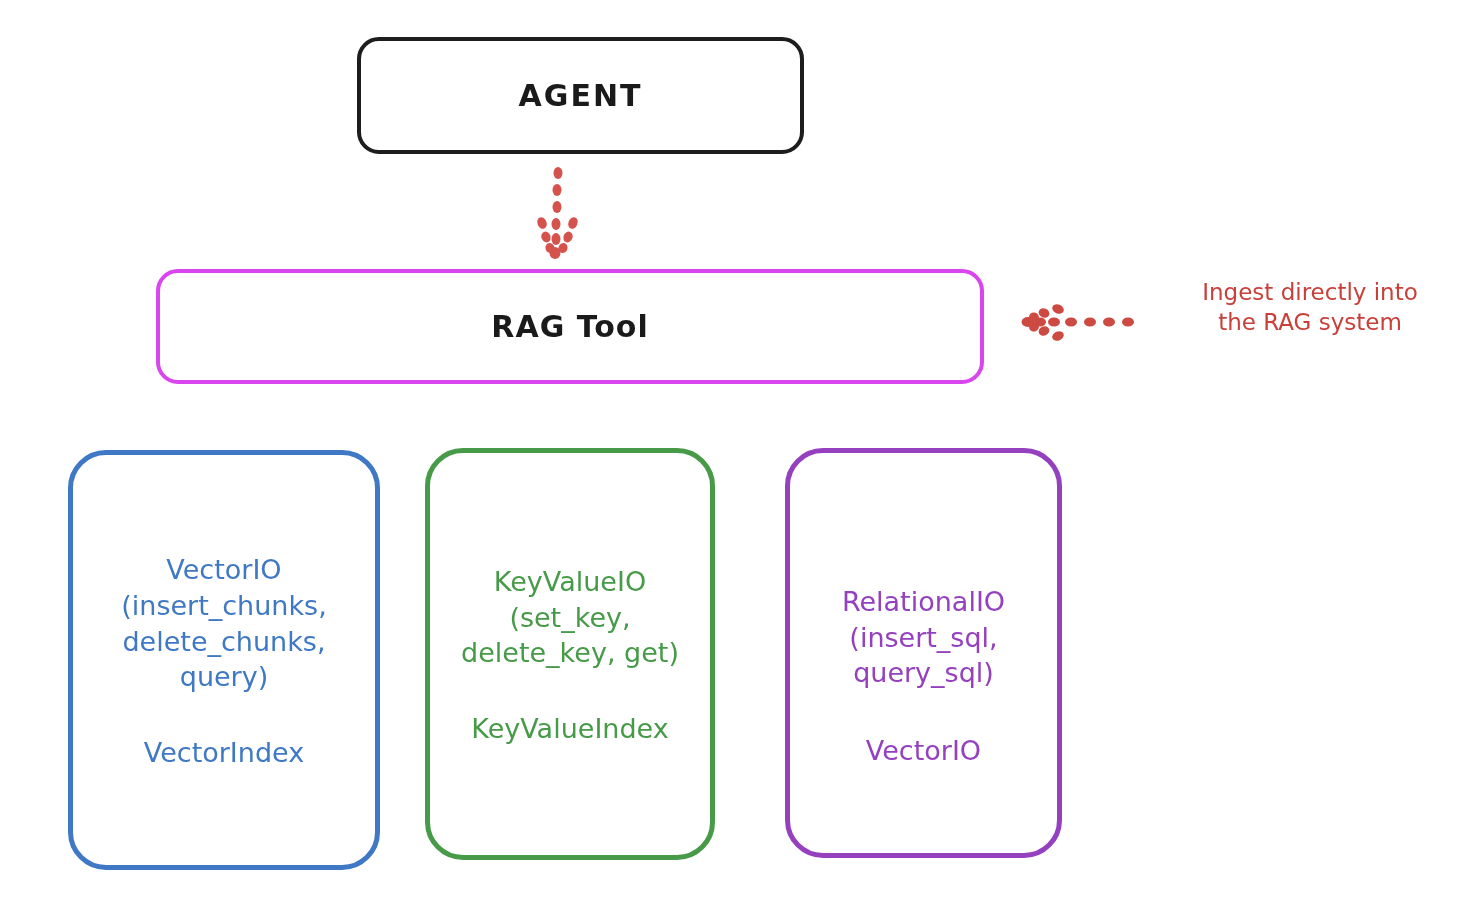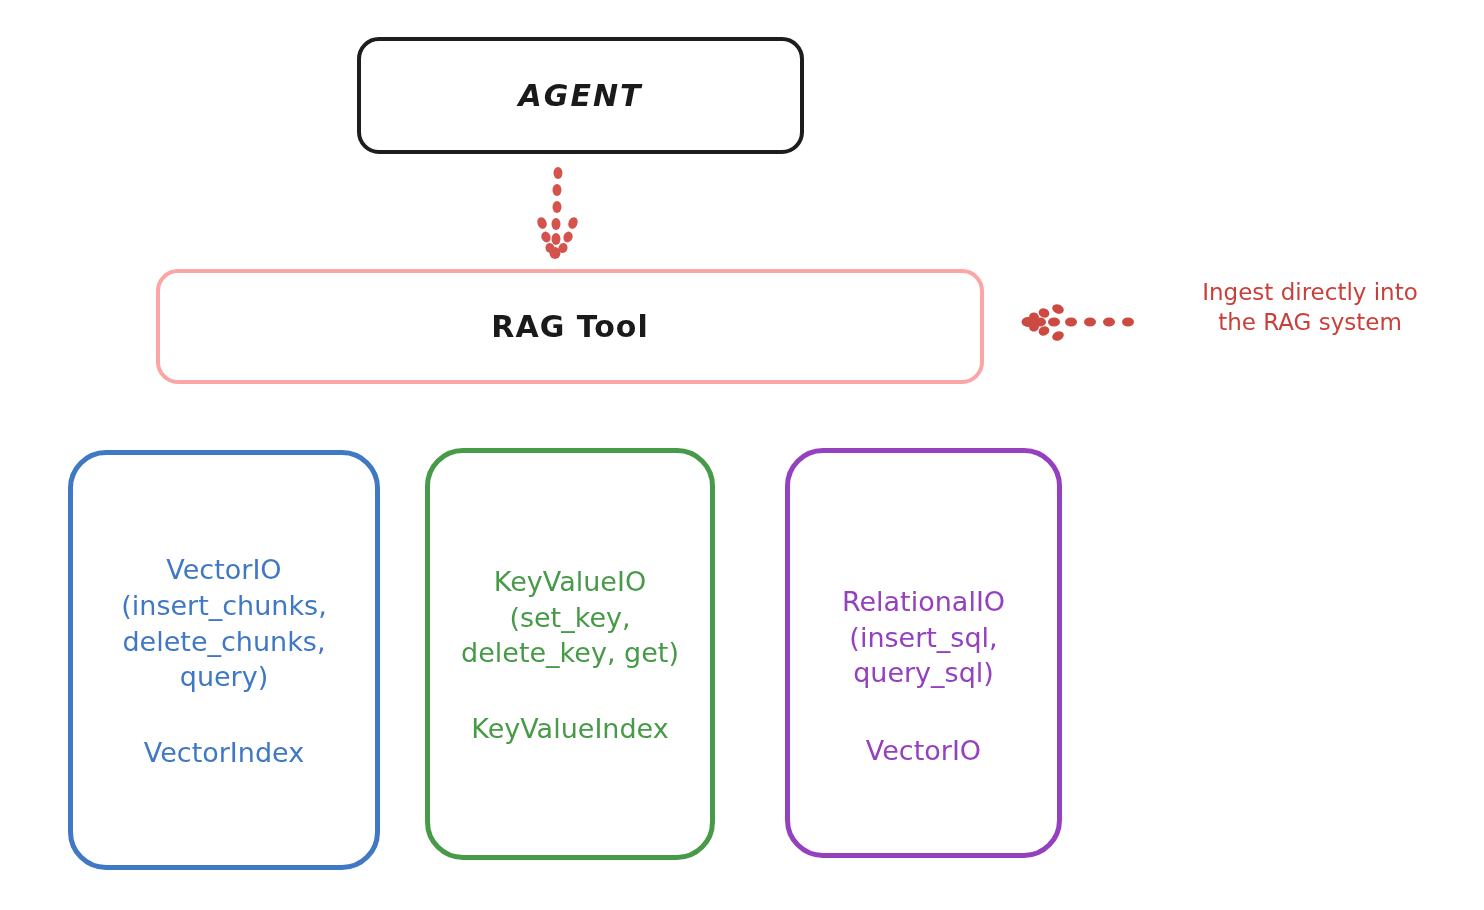--- a/index.html
+++ b/index.html
@@ -35,30 +35,29 @@
     width: 447px;
     height: 117px;
     border: 4px solid #1d1d1d;
     border-radius: 22px;
   }
   #ragtool-node {
     left: 156px;
     top: 269px;
     width: 828px;
     height: 115px;
-    border: 4px solid #fca5a5;
+    border: 4px solid #d946ef;
     border-radius: 22px;
   }
   .node-title-black {
     font-family: "DejaVu Sans", sans-serif;
     font-size: 30px;
     font-weight: 600;
     letter-spacing: 2px;
     color: #1a1a1a;
-    font-style: italic;
   }
   .node-title-black.upright {
     font-style: normal;
     letter-spacing: 1px;
   }
 
   
   .leaf-node {
     border-width: 5px;
     border-style: solid;

